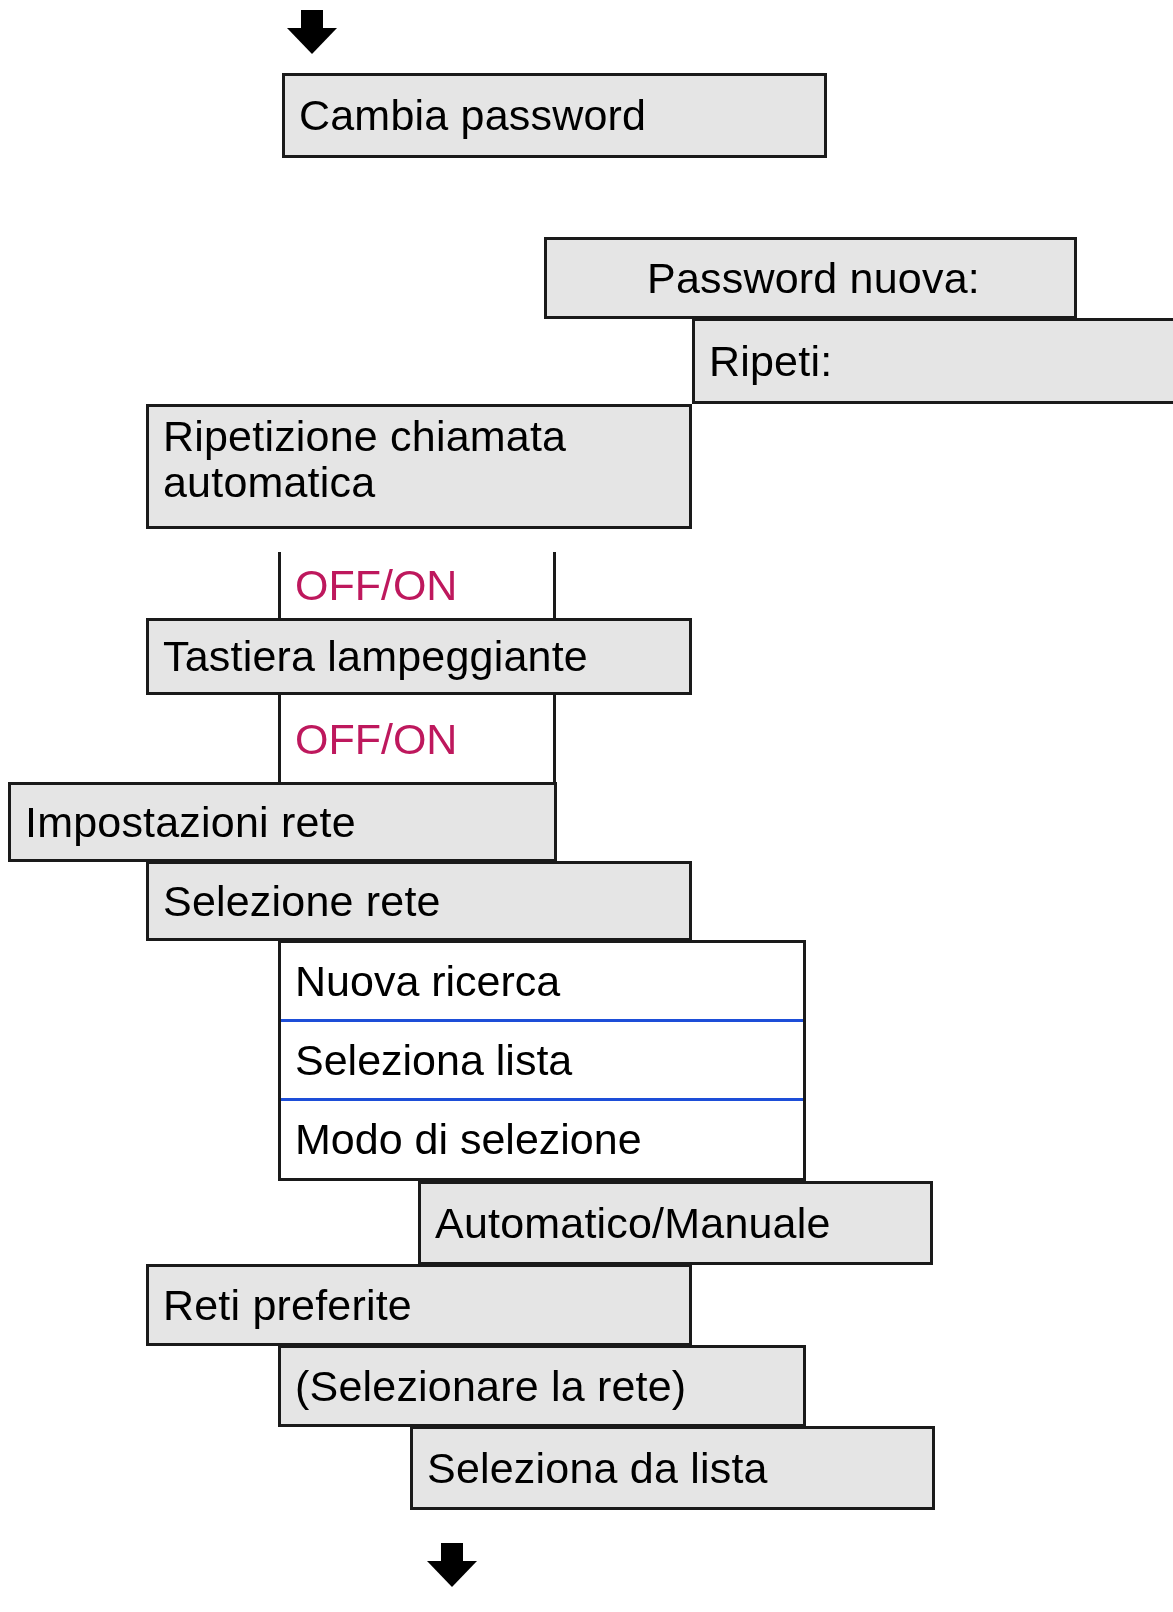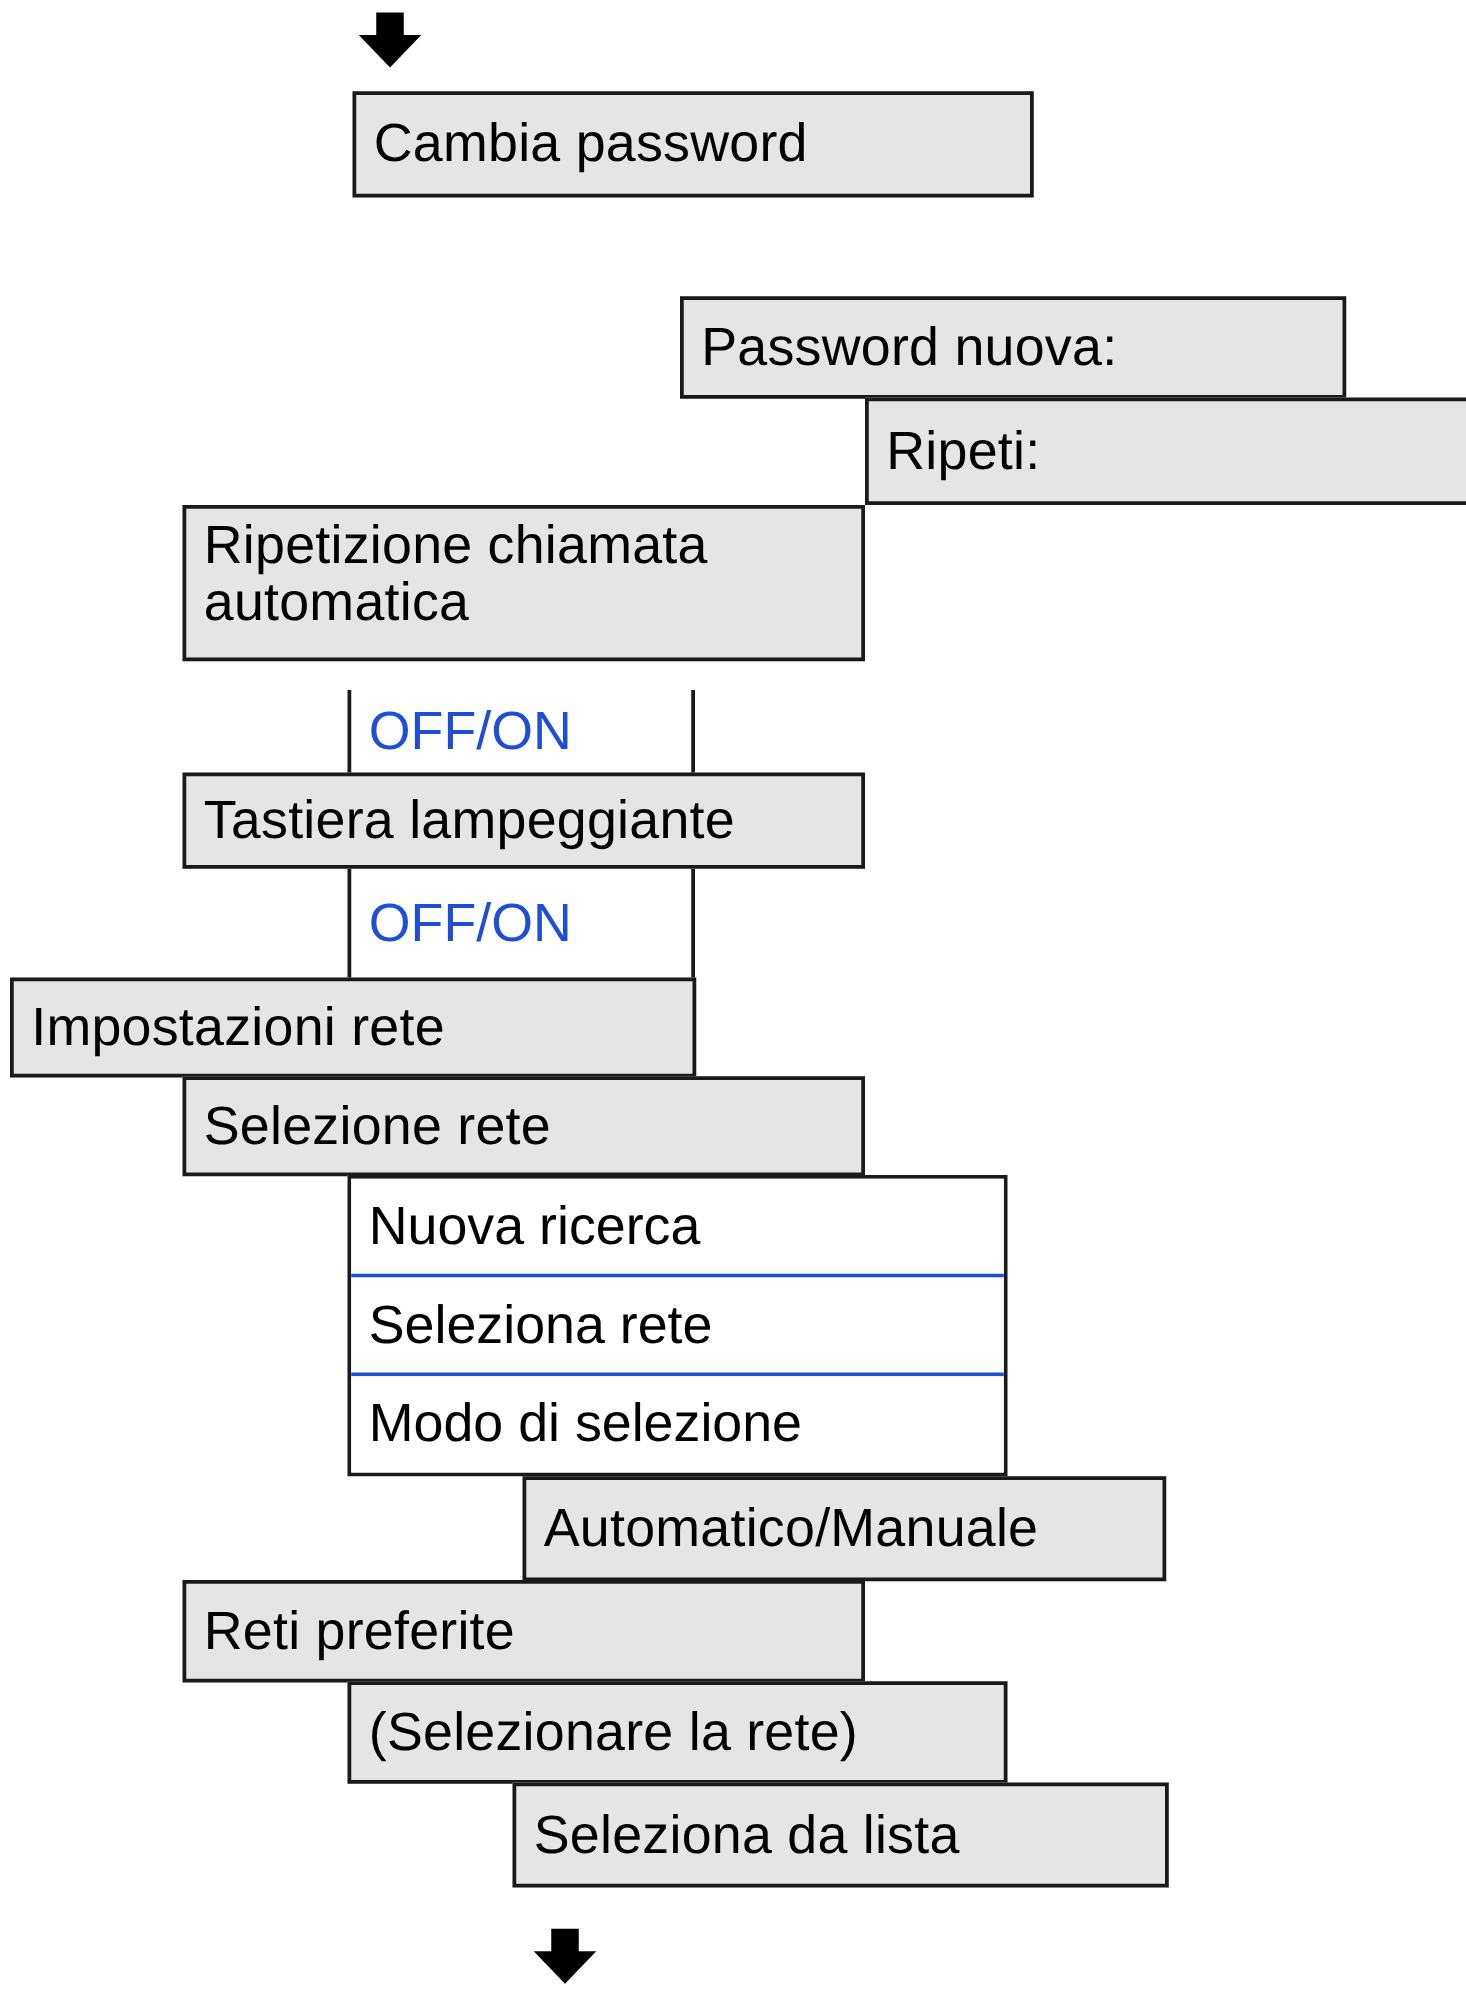--- a/index.html
+++ b/index.html
@@ -62,21 +62,21 @@
   .railbox {
     position: absolute;
     box-sizing: border-box;
     border-left: 3px solid #1a1a1a;
     border-right: 3px solid #1a1a1a;
     background: #ffffff;
     display: flex;
     align-items: center;
     padding-left: 14px;
     font-size: 43px;
-    color: #1d4ed8;
+    color: #be185d;
     z-index: 1;
   }
   .arrow {
     position: absolute;
     width: 0;
     height: 0;
     z-index: 3;
   }
   .arrow .shaft {
     position: absolute;
@@ -99,21 +99,21 @@
   <div class="arrow" style="left:312px; top:10px;">
     <div class="shaft" style="left:-11px; top:0px; width:22px; height:20px;"></div>
     <div class="head" style="left:-25px; top:18px;"></div>
   </div>
 
   <div class="node" style="left:282px; top:73px; width:545px; height:85px;">
     <span>Cambia password</span>
   </div>
 
 
-  <div class="node" style="left:544px; top:237px; width:533px; height:82px;">
+  <div class="node" style="left:544px; top:237px; width:533px; height:82px;justify-content:center;">
     <span>Password nuova:</span>
   </div>
 
   <div class="node" style="left:692px; top:318px; width:500px; height:86px;">
     <span>Ripeti:</span>
   </div>
 
   <div class="node two-line" style="left:146px; top:404px; width:546px; height:125px;">
     <span>Ripetizione chiamata
 automatica</span>
@@ -137,21 +137,21 @@
 
   <div class="node" style="left:146px; top:861px; width:546px; height:80px;">
     <span>Selezione rete</span>
   </div>
 
   <div class="stack" style="left:278px; top:940px; width:528px; height:241px;">
     <div class="row" style="height:79px;">
       <span>Nuova ricerca</span>
     </div>
     <div class="row" style="height:79px;">
-      <span>Seleziona rete</span>
+      <span>Seleziona lista</span>
     </div>
     <div class="row" style="height:77px;align-items:center;">
       <span>Modo di selezione</span>
     </div>
   </div>
 
   <div class="node" style="left:418px; top:1181px; width:515px; height:84px;align-items:center;">
     <span>Automatico/Manuale</span>
   </div>
 

